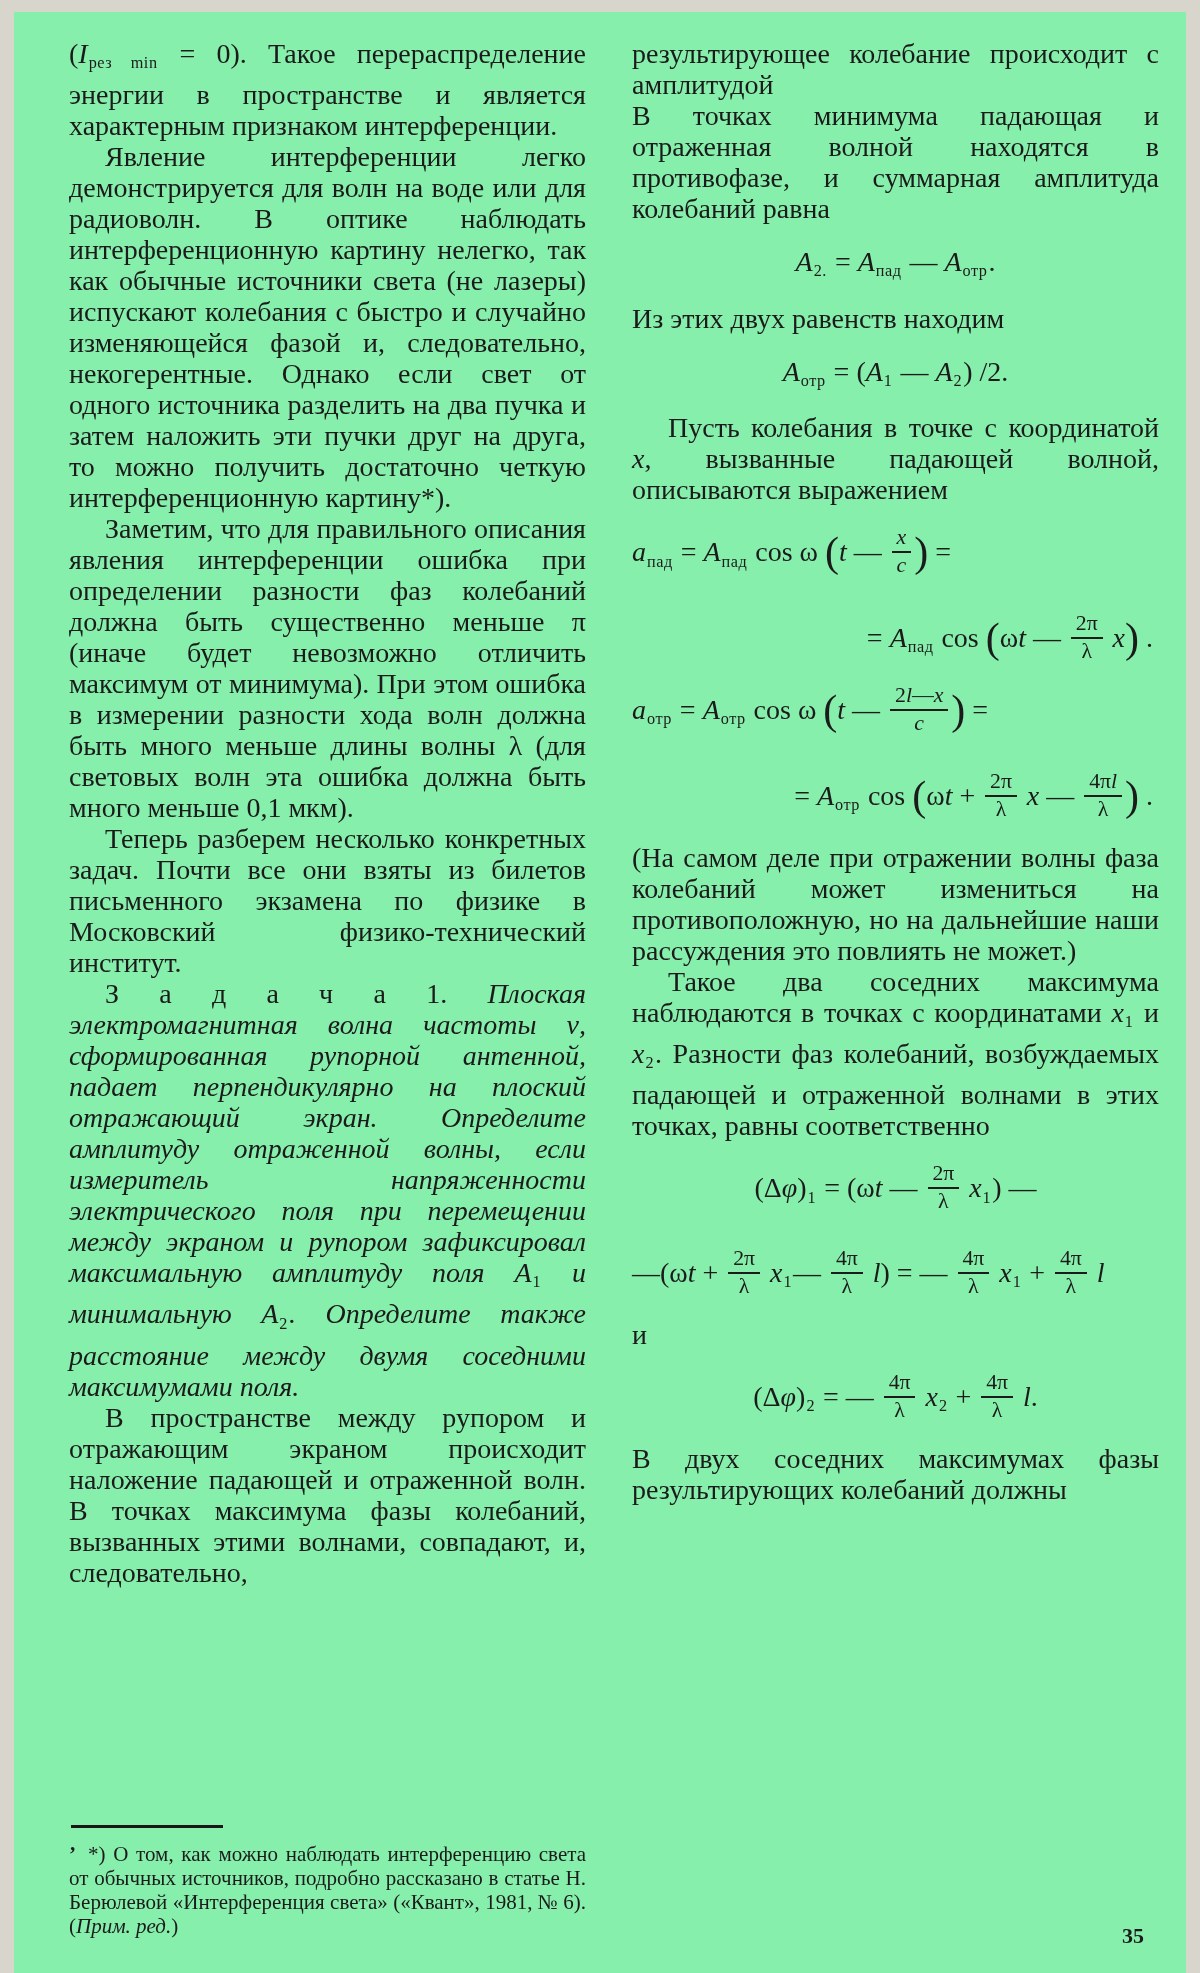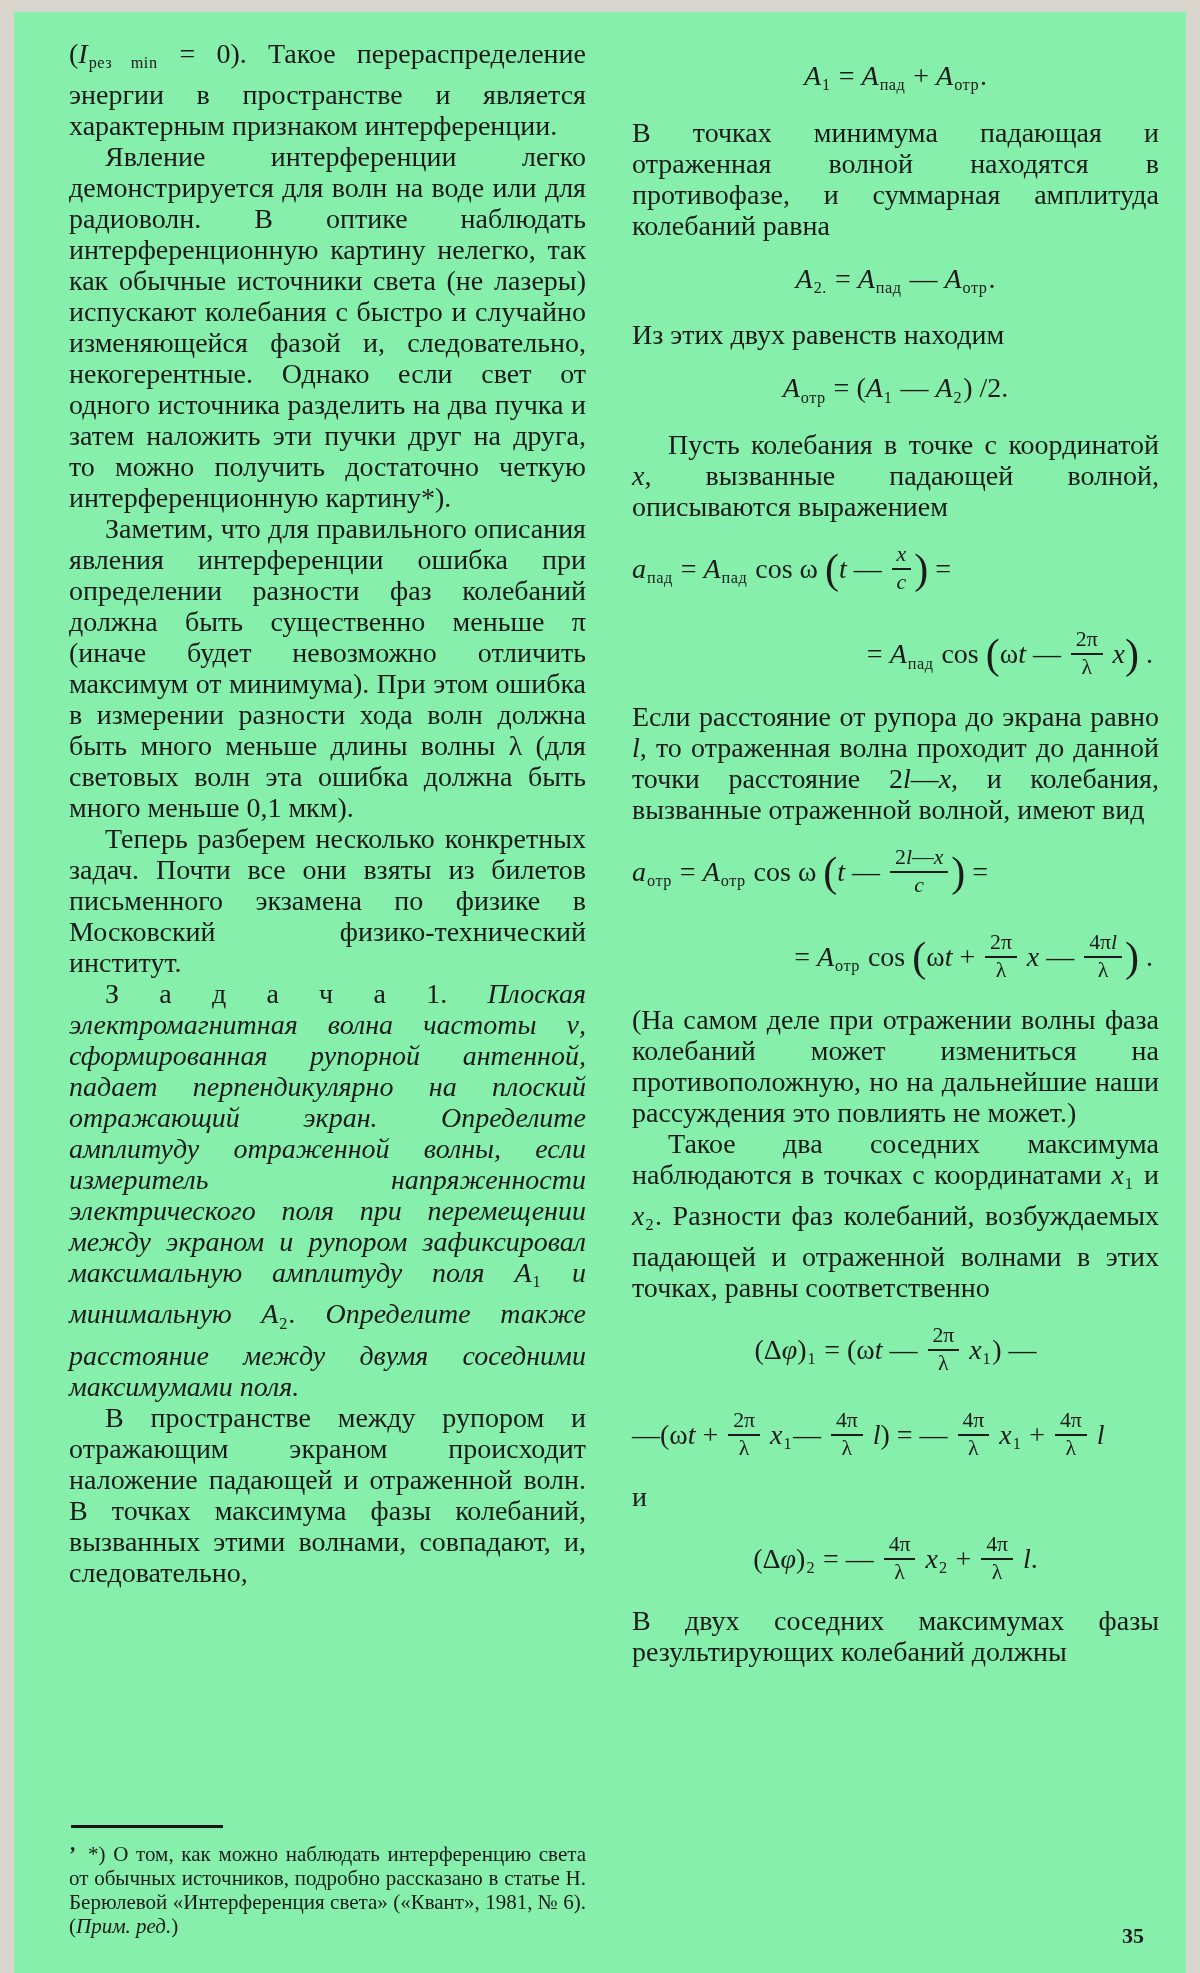--- a/index.html
+++ b/index.html
@@ -46,29 +46,28 @@
       <p><span class="r">З а д а ч а  1. </span><span class="i">Плоская электромагнитная волна частоты ν, сформированная рупорной антенной, падает перпендикулярно на плоский отражающий экран. Определите амплитуду отраженной волны, если измеритель напряженности электрического поля при перемещении между экраном и рупором зафиксировал максимальную амплитуду поля </span><span class="i">A</span><span class="sub">1</span><span class="i"> и минимальную </span><span class="i">A</span><span class="sub">2</span><span class="i">. Определите также расстояние между двумя соседними максимумами поля.</span></p>
       <p><span class="r">В пространстве между рупором и отражающим экраном происходит наложение падающей и отраженной волн. В точках максимума фазы колебаний, вызванных этими волнами, совпадают, и, следовательно,</span></p>
 
       <div class="footnote-block">
         <div class="fn-rule"></div>
         <p class="footnote noind"><span class="fn-mark">’</span><span><span class="r">*) О том, как можно наблюдать интерференцию света от обычных источников, подробно рассказано в статье Н. Берюлевой «Интерференция света» («Квант», 1981, № 6). (</span><span class="i">Прим. ред.</span><span class="r">)</span></span></p>
       </div>
     </div>
 
     <div class="col col-right">
-      <div class="formula"><span class="i">A</span><span class="sub">1</span><span class="r"> = </span><span class="i">A</span><span class="sub">пад</span><span class="r"> + </span><span class="i">A</span><span class="sub">отр</span><span class="r">.</span></div>
+      <p class="noind"><span class="r">результирующее колебание происходит с амплитудой</span></p>
       <p class="noind"><span class="r">В точках минимума падающая и отраженная волной находятся в противофазе, и суммарная амплитуда колебаний равна</span></p>
       <div class="formula"><span class="i">A</span><span class="sub">2.</span><span class="r"> = </span><span class="i">A</span><span class="sub">пад</span><span class="r"> — </span><span class="i">A</span><span class="sub">отр</span><span class="r">.</span></div>
       <p class="noind"><span class="r">Из этих двух равенств находим</span></p>
       <div class="formula"><span class="i">A</span><span class="sub">отр</span><span class="r"> = (</span><span class="i">A</span><span class="sub">1</span><span class="r"> — </span><span class="i">A</span><span class="sub">2</span><span class="r">) /2.</span></div>
       <p><span class="r">Пусть колебания в точке с координатой </span><span class="i">x</span><span class="r">, вызванные падающей волной, описываются выражением</span></p>
       <div class="formula fm-left"><span class="i">a</span><span class="sub">пад</span><span class="r"> = </span><span class="i">A</span><span class="sub">пад</span><span class="r"> cos ω </span><span class="big">(</span><span class="i">t</span><span class="r"> — </span><span class="frac"><span class="num"><span class="i">x</span></span><span class="den"><span class="i">c</span></span></span><span class="big">)</span><span class="r"> =</span></div>
       <div class="formula fm-right gap"><span class="r">= </span><span class="i">A</span><span class="sub">пад</span><span class="r"> cos </span><span class="big">(</span><span class="r">ω</span><span class="i">t</span><span class="r"> — </span><span class="frac"><span class="num"><span class="r">2π</span></span><span class="den"><span class="r">λ</span></span></span><span class="r"> </span><span class="i">x</span><span class="big">)</span><span class="r"> .</span></div>
-      <p class="noind"><span class="r">Если расстояние от рупора до экрана равно </span><span class="i">l</span><span class="r">, то отраженная волна проходит до данной точки расстояние 2</span><span class="i">l</span><span class="r">—</span><span class="i">x</span><span class="r">, и колебания, вызванные отраженной волной, имеют вид</span></p>
       <div class="formula fm-left"><span class="i">a</span><span class="sub">отр</span><span class="r"> = </span><span class="i">A</span><span class="sub">отр</span><span class="r"> cos ω </span><span class="big">(</span><span class="i">t</span><span class="r"> — </span><span class="frac"><span class="num"><span class="r">2</span><span class="i">l</span><span class="r">—</span><span class="i">x</span></span><span class="den"><span class="i">c</span></span></span><span class="big">)</span><span class="r"> =</span></div>
       <div class="formula fm-right gap"><span class="r">= </span><span class="i">A</span><span class="sub">отр</span><span class="r"> cos </span><span class="big">(</span><span class="r">ω</span><span class="i">t</span><span class="r"> + </span><span class="frac"><span class="num"><span class="r">2π</span></span><span class="den"><span class="r">λ</span></span></span><span class="r"> </span><span class="i">x</span><span class="r"> — </span><span class="frac"><span class="num"><span class="r">4π</span><span class="i">l</span></span><span class="den"><span class="r">λ</span></span></span><span class="big">)</span><span class="r"> .</span></div>
       <p class="noind"><span class="r">(На самом деле при отражении волны фаза колебаний может измениться на противоположную, но на дальнейшие наши рассуждения это повлиять не может.)</span></p>
       <p><span class="r">Такое два соседних максимума наблюдаются в точках с координатами </span><span class="i">x</span><span class="sub">1</span><span class="r"> и </span><span class="i">x</span><span class="sub">2</span><span class="r">. Разности фаз колебаний, возбуждаемых падающей и отраженной волнами в этих точках, равны соответственно</span></p>
       <div class="formula"><span class="r">(Δ</span><span class="i">φ</span><span class="r">)</span><span class="sub">1</span><span class="r"> = (ω</span><span class="i">t</span><span class="r"> — </span><span class="frac"><span class="num"><span class="r">2π</span></span><span class="den"><span class="r">λ</span></span></span><span class="r"> </span><span class="i">x</span><span class="sub">1</span><span class="r">) —</span></div>
       <div class="formula fm-left gap"><span class="r">—(ω</span><span class="i">t</span><span class="r"> + </span><span class="frac"><span class="num"><span class="r">2π</span></span><span class="den"><span class="r">λ</span></span></span><span class="r"> </span><span class="i">x</span><span class="sub">1</span><span class="r">— </span><span class="frac"><span class="num"><span class="r">4π</span></span><span class="den"><span class="r">λ</span></span></span><span class="r"> </span><span class="i">l</span><span class="r">) = — </span><span class="frac"><span class="num"><span class="r">4π</span></span><span class="den"><span class="r">λ</span></span></span><span class="r"> </span><span class="i">x</span><span class="sub">1</span><span class="r"> + </span><span class="frac"><span class="num"><span class="r">4π</span></span><span class="den"><span class="r">λ</span></span></span><span class="r"> </span><span class="i">l</span></div>
       <p class="noind"><span class="r">и</span></p>
       <div class="formula"><span class="r">(Δ</span><span class="i">φ</span><span class="r">)</span><span class="sub">2</span><span class="r"> = — </span><span class="frac"><span class="num"><span class="r">4π</span></span><span class="den"><span class="r">λ</span></span></span><span class="r"> </span><span class="i">x</span><span class="sub">2</span><span class="r"> + </span><span class="frac"><span class="num"><span class="r">4π</span></span><span class="den"><span class="r">λ</span></span></span><span class="r"> </span><span class="i">l</span><span class="r">.</span></div>
       <p class="noind"><span class="r">В двух соседних максимумах фазы результирующих колебаний должны</span></p>
     </div>

